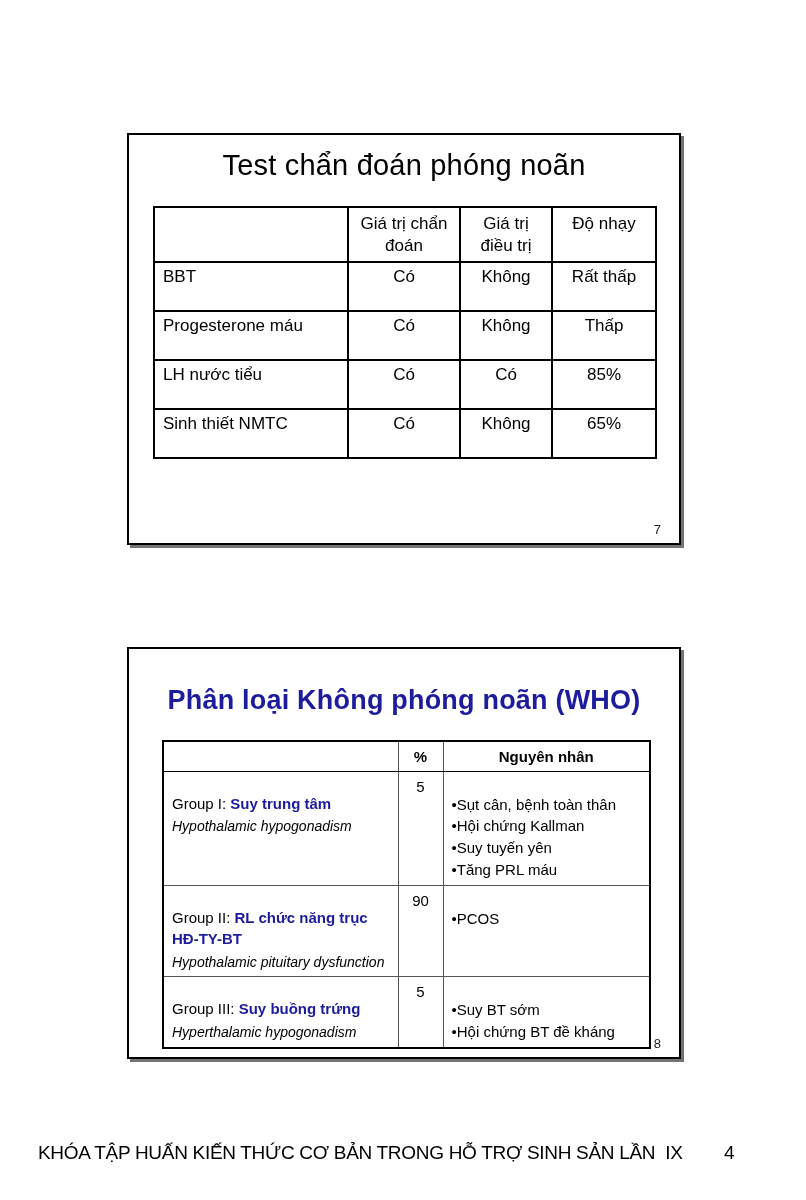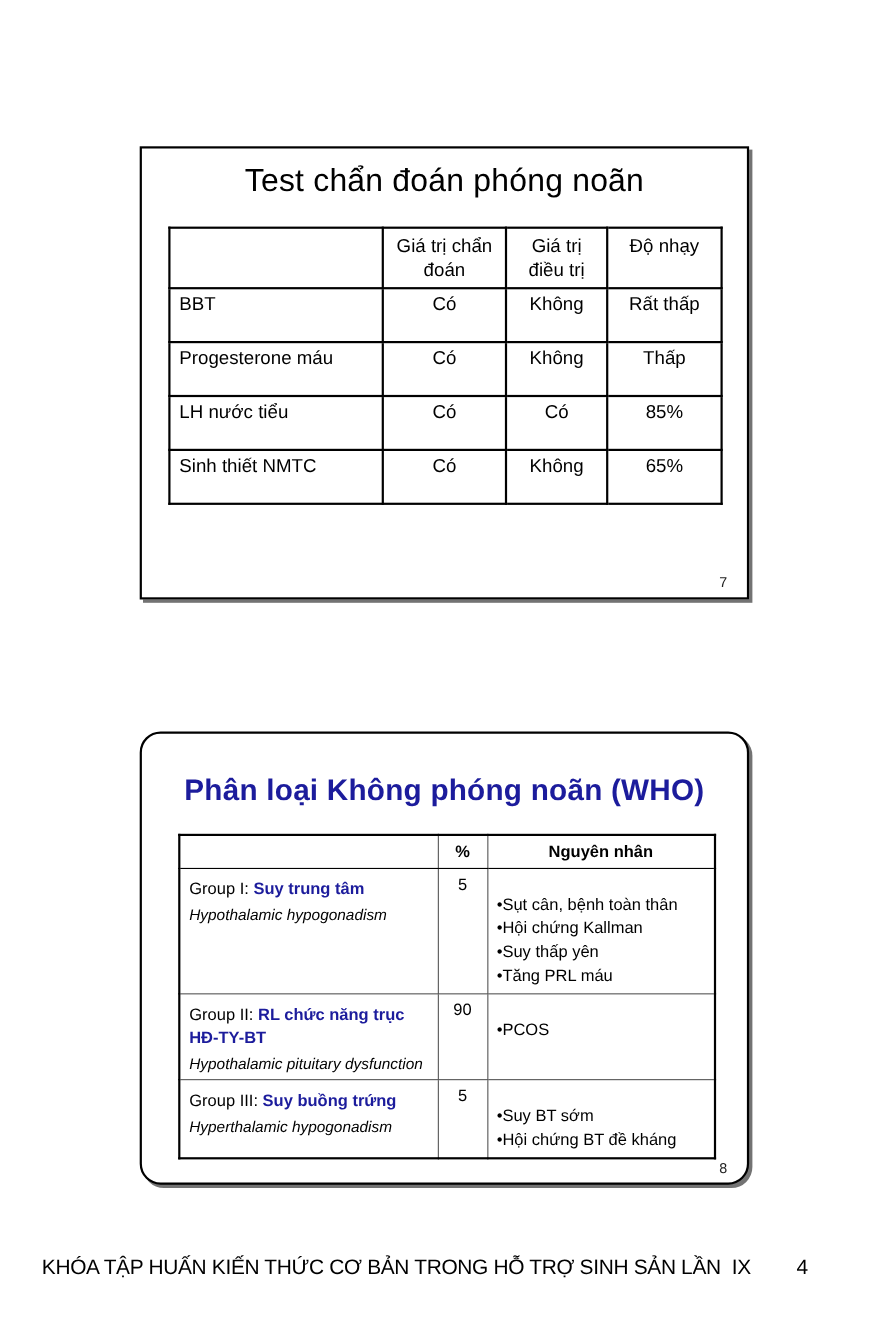--- a/index.html
+++ b/index.html
@@ -7,21 +7,21 @@
   body {
     width:806px; height:1200px; position:relative;
     font-family:"Liberation Sans", sans-serif; color:#000;
   }
   .slide {
     position:absolute; left:127px; width:554px; height:412px;
     background:#fff; border:2px solid #000;
     box-shadow:3px 3px 0 rgba(0,0,0,0.55);
   }
   #slide1 { top:133px; }
-  #slide2 { top:665px;border-radius:19px; }
+  #slide2 { top:647px; }
 
   .slide1-title {
     margin-top:14px; text-align:center;
     font-size:29px; font-weight:normal; color:#000;
     letter-spacing:0.2px;
   }
   .slide2-title {
     margin-top:36px; text-align:center;
     font-size:27px; font-weight:bold; color:var(--accent,#1C1C9C);
     letter-spacing:0.2px;
@@ -52,21 +52,21 @@
     border:1px solid #555; vertical-align:top;
     padding:4px 8px; overflow:hidden;
   }
   .t2 thead th {
     font-size:15px; font-weight:bold; text-align:center;
     height:30px; padding-top:6px; border-bottom:1px solid #000;
   }
   .t2 tbody tr:nth-child(1) td { height:94px; }
   .t2 tbody tr:nth-child(2) td { height:70px; }
   .t2 tbody tr:nth-child(3) td { height:66px; }
-  .t2 .group-cell { font-size:15px; line-height:1.45; padding-top:8px; }
+  .t2 .group-cell { font-size:15px; line-height:1.45; padding-top:21px; }
   .t2 .group-prefix { color:#000; }
   .t2 .group-name { color:var(--accent,#1C1C9C); font-weight:bold; }
   .t2 .subtitle { font-style:italic; font-size:14px; color:#000; margin-top:2px; }
   .t2 td.percent { text-align:center; font-size:15px; padding-top:6px; }
   .t2 td.causes { padding-top:22px; }
   .t2 .cause { font-size:15px; line-height:1.45; }
 
   .slide-page-number {
     position:absolute; right:18px; bottom:6px;
     font-size:13px; color:#222;
@@ -147,21 +147,21 @@
         <th>Nguyên nhân</th>
       </tr>
     </thead>
     <tbody>
         <tr>
           <td class="group-cell"><span class="group-prefix">Group I: </span><span class="group-name">Suy trung tâm</span><div class="subtitle">Hypothalamic hypogonadism</div></td>
           <td class="percent">5</td>
           <td class="causes">
             <div class="cause">•Sụt cân, bệnh toàn thân</div>
             <div class="cause">•Hội chứng Kallman</div>
-            <div class="cause">•Suy thấp yên</div>
+            <div class="cause">•Suy tuyến yên</div>
             <div class="cause">•Tăng PRL máu</div>
           </td>
         </tr>
         <tr>
           <td class="group-cell"><span class="group-prefix">Group II: </span><span class="group-name">RL chức năng trục HĐ-TY-BT</span><div class="subtitle">Hypothalamic pituitary dysfunction</div></td>
           <td class="percent">90</td>
           <td class="causes">
             <div class="cause">•PCOS</div>
           </td>
         </tr>

